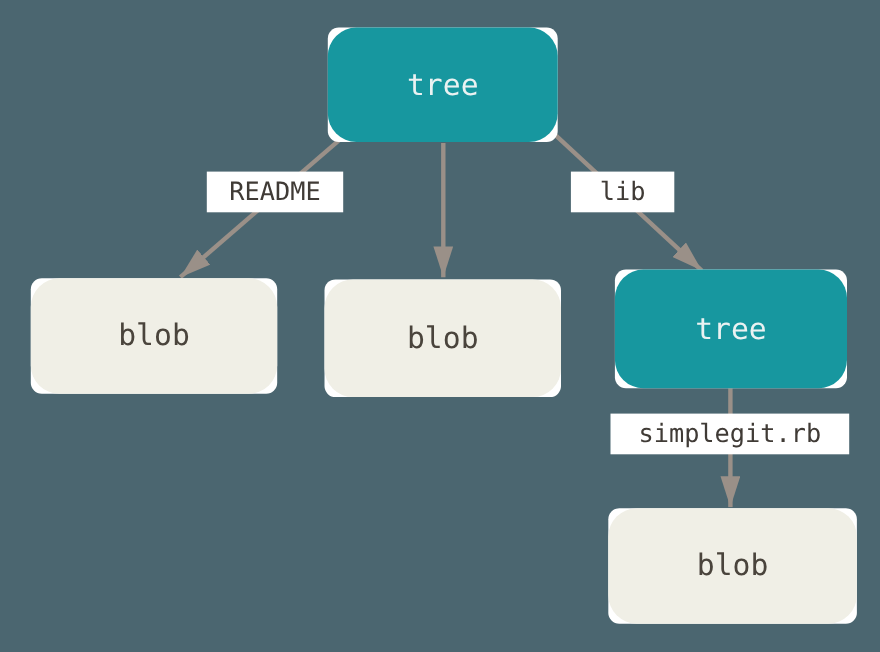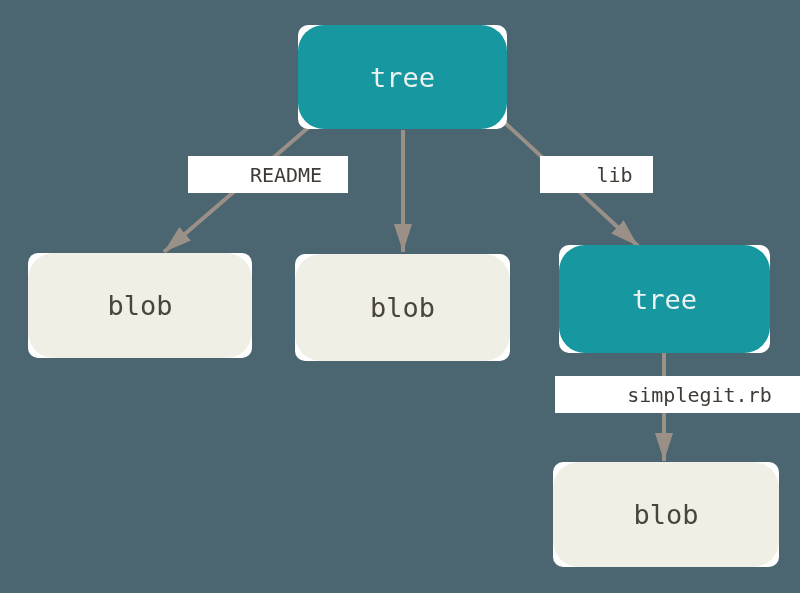--- a/index.html
+++ b/index.html
@@ -26,26 +26,25 @@
     stroke-width: 4;
   }
   #arrowhead path {
     fill: var(--arrow, #9A9088);
   }
   .edge-label {
     position: absolute;
     z-index: 2;
     background: var(--label-bg, #FFFFFF);
     color: var(--label-text, #403B36);
-    font-size: 20px;
+    font-size: 23px;
     display: flex;
     align-items: center;
     justify-content: center;
     white-space: pre;
-    padding-left: 36px;
   }
   
   .node-wrap {
     position: absolute;
     z-index: 3;
     background: var(--corner-notch, #FFFFFF);
     border-radius: 10px;
     text-align: center;
   }
   .node {
@@ -79,21 +78,21 @@
     </defs>
     <line x1="310" y1="126" x2="164" y2="252" marker-end="url(#arrowhead)"></line>
     <line x1="403" y1="130" x2="403" y2="252" marker-end="url(#arrowhead)"></line>
     <line x1="503" y1="121" x2="638" y2="246" marker-end="url(#arrowhead)"></line>
     <line x1="664" y1="353" x2="664" y2="461" marker-end="url(#arrowhead)"></line>
   </svg>
 
   <div class="edge-label" style="left:188px; top:156px; width:124px; height:37px;">README</div>
 
 
-  <div class="edge-label" style="left:540px; top:156px; width:77px; height:37px;">lib</div>
+  <div class="edge-label" style="left:519px; top:156px; width:94px; height:37px;">lib</div>
 
   <div class="edge-label" style="left:555px; top:376px; width:217px; height:37px;">simplegit.rb</div>
 
   <div class="node-wrap" style="left:298px; top:25px; width:209px; height:104px;">
     <div class="node tree">
       <span>tree</span>
     </div>
   </div>
 
   <div class="node-wrap" style="left:28px; top:253px; width:224px; height:105px;">

